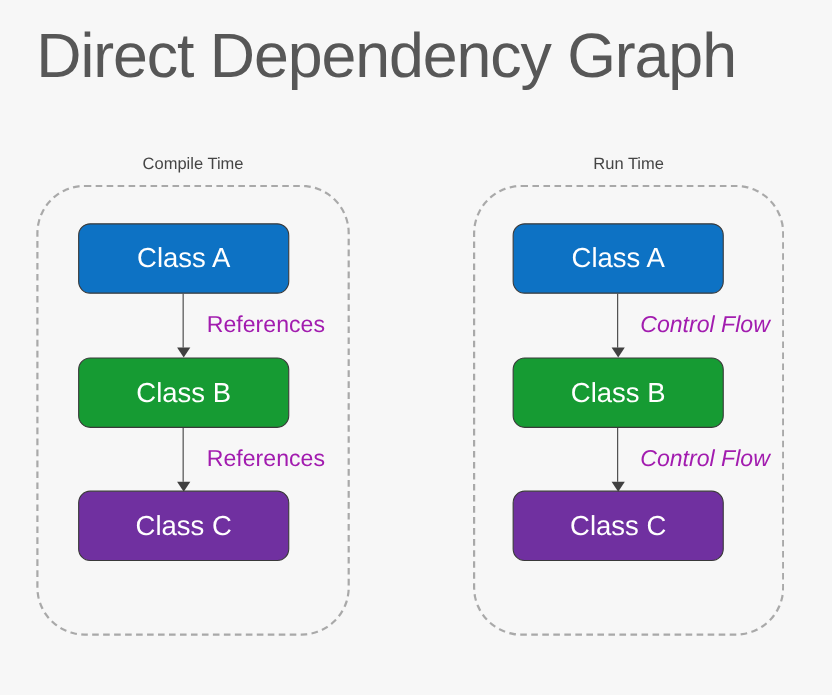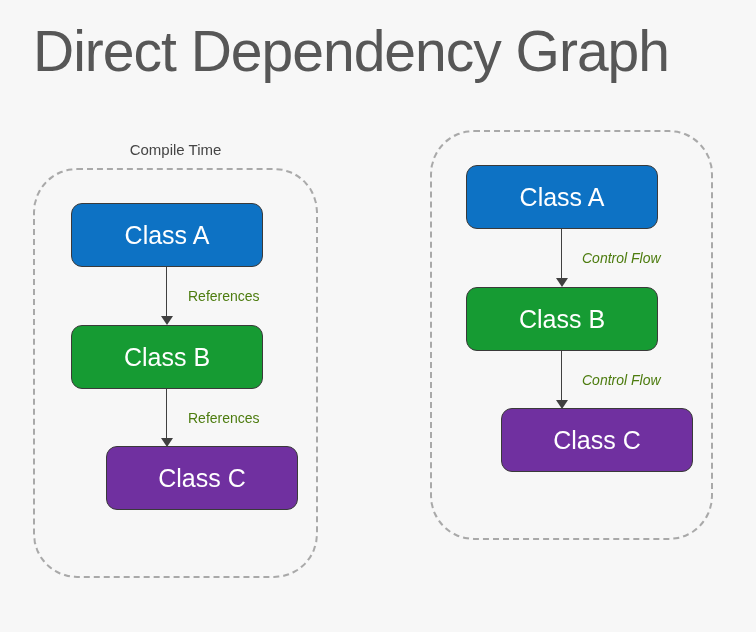--- a/index.html
+++ b/index.html
@@ -48,21 +48,21 @@
     border-radius: 11px;
     display: flex; align-items: center; justify-content: center;
     color: #FFFFFF;
     font-size: 25px;
     font-weight: 300;
   }
   .panel-compile .node { left: 36px; }
   .panel-run     .node { left: 34px; }
   .node-a { top: 33px; }
   .node-b { top: 155px; }
-  .node-c { top: 276px; margin-left: 35px; }
+  .node-c { top: 276px; }
 
   .arrow {
     position: absolute;
     width: 12px; height: 58px;
   }
   .panel-compile .arrow { left: 126px; }
   .panel-run     .arrow { left: 124px; }
   .arrow-1 { top: 97px; }
   .arrow-2 { top: 219px; }
   .arrow .shaft {
@@ -77,23 +77,23 @@
     width: 0; height: 0;
     border-left: 6px solid transparent;
     border-right: 6px solid transparent;
     border-top: 9px solid #404040;
   }
 
   .edge-label {
     position: absolute;
     height: 22px;
     line-height: 22px;
-    font-size: 14px;
+    font-size: 21px;
     font-weight: 300;
-    color: #4d7c0f;
+    color: #a21caf;
     white-space: nowrap;
   }
   .panel-compile .edge-label { left: 153px; }
   .panel-run     .edge-label { left: 150px; font-style: italic; }
   .edge-label-1 { top: 115px; }
   .edge-label-2 { top: 237px; }
 </style>
 </head>
 <body>
 
@@ -120,20 +120,21 @@
         <div class="head"></div>
       </div>
       <div class="edge-label edge-label-2">References</div>
 
       <div class="node node-c" style="background-color: rgb(112, 48, 160);">Class C</div>
 
     </div>
   </div>
 
   <div class="panel panel-run">
+    <div class="panel-label">Run Time</div>
     <div class="panel-body">
 
       <div class="node node-a" style="background-color: rgb(13, 114, 196);">Class A</div>
 
       <div class="arrow arrow-1">
         <div class="shaft"></div>
         <div class="head"></div>
       </div>
       <div class="edge-label edge-label-1">Control Flow</div>
 

